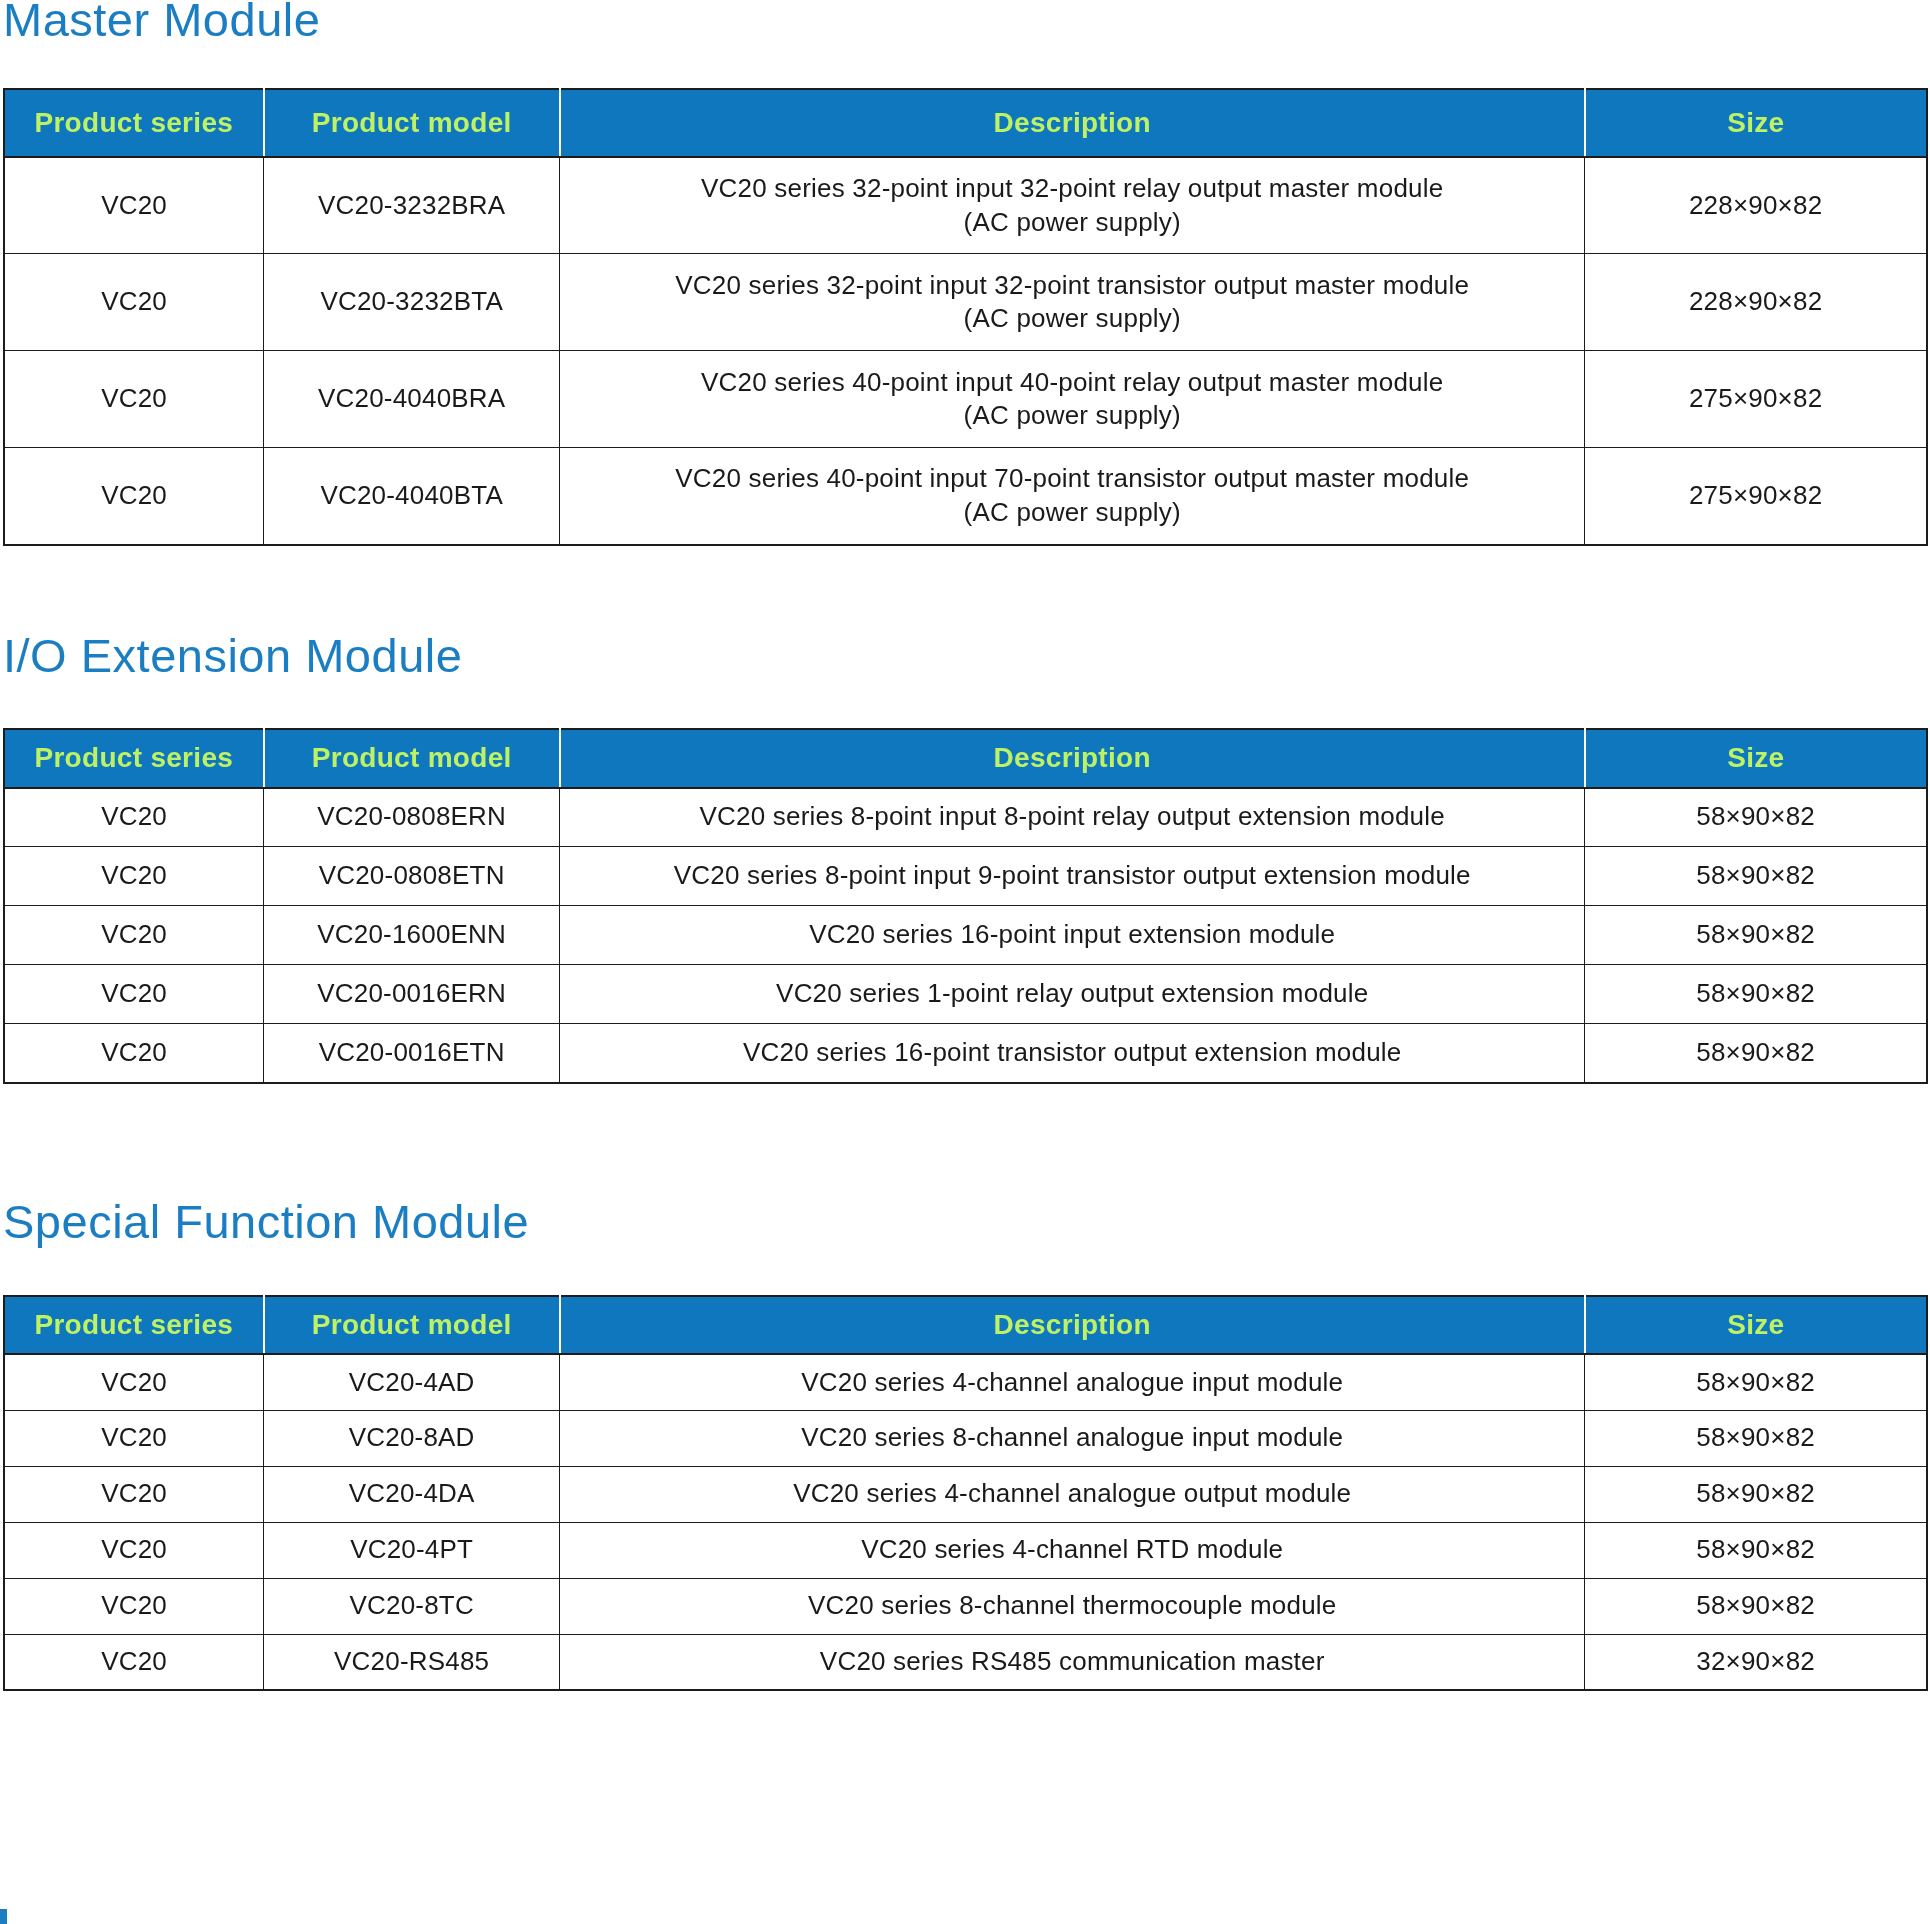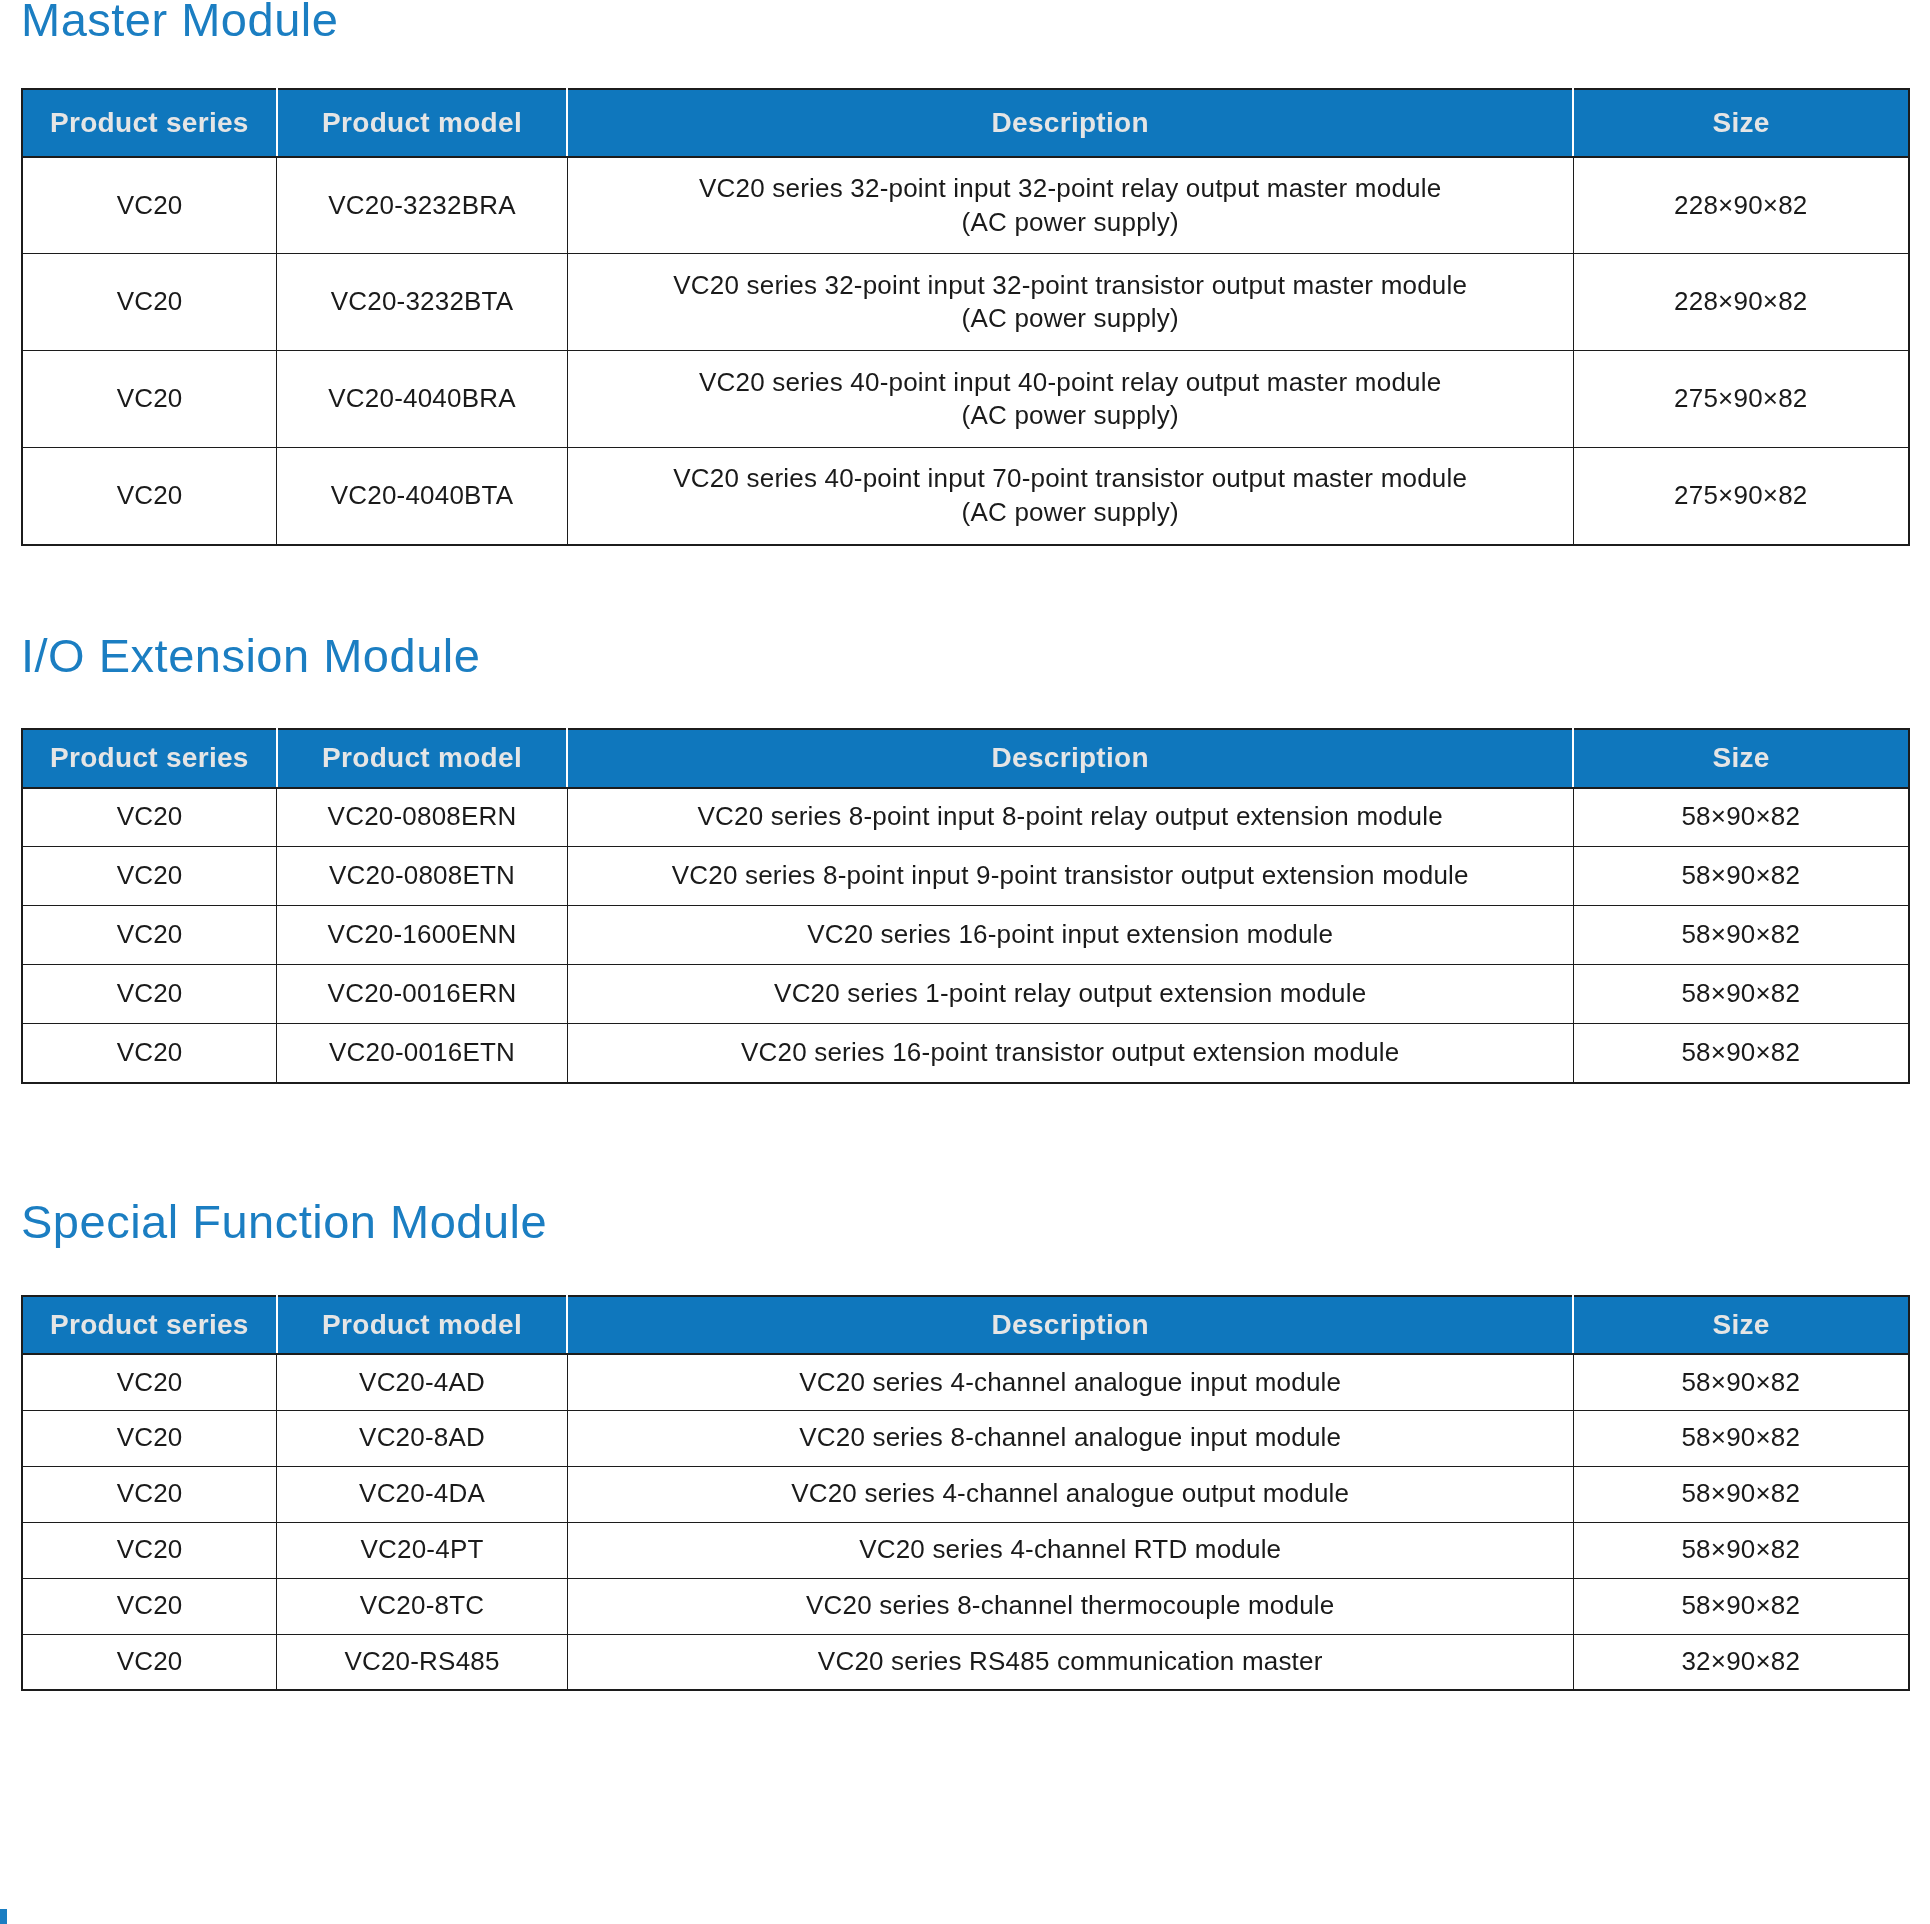--- a/index.html
+++ b/index.html
@@ -3,21 +3,21 @@
 <meta charset="utf-8">
 <style>
   * { margin: 0; padding: 0; box-sizing: border-box; }
   html, body { background: #ffffff; }
 
   .page {
     position: relative;
     width: 1931px;
     height: 1924px;
     background: #ffffff;
-    padding: 0 21px;
+    padding: 0 3px;
     overflow: hidden;
     font-family: "Liberation Sans", sans-serif;
     color: #1a1a1a;
   }
 
   .module-section { width: 100%; }
 
   .section-title {
     color: #1b7ec2;
     font-size: 47px;
@@ -33,21 +33,21 @@
     border: 2.9px solid #1c1c1c;
   }
 
   col.col-series { width: 13.5%; }
   col.col-model  { width: 15.4%; }
   col.col-desc   { width: 53.3%; }
   col.col-size   { width: 17.8%; }
 
   .header-cell {
     background: #0f77bd;
-    color: #e5e5e5;
+    color: #bef264;
     font-size: 28px;
     font-weight: bold;
     text-align: center;
     vertical-align: middle;
     border-bottom: 2.9px solid #1c1c1c;
     letter-spacing: 0.3px;
   }
   .header-cell + .header-cell { border-left: 2.9px solid #ffffff; }
 
   .cell {

